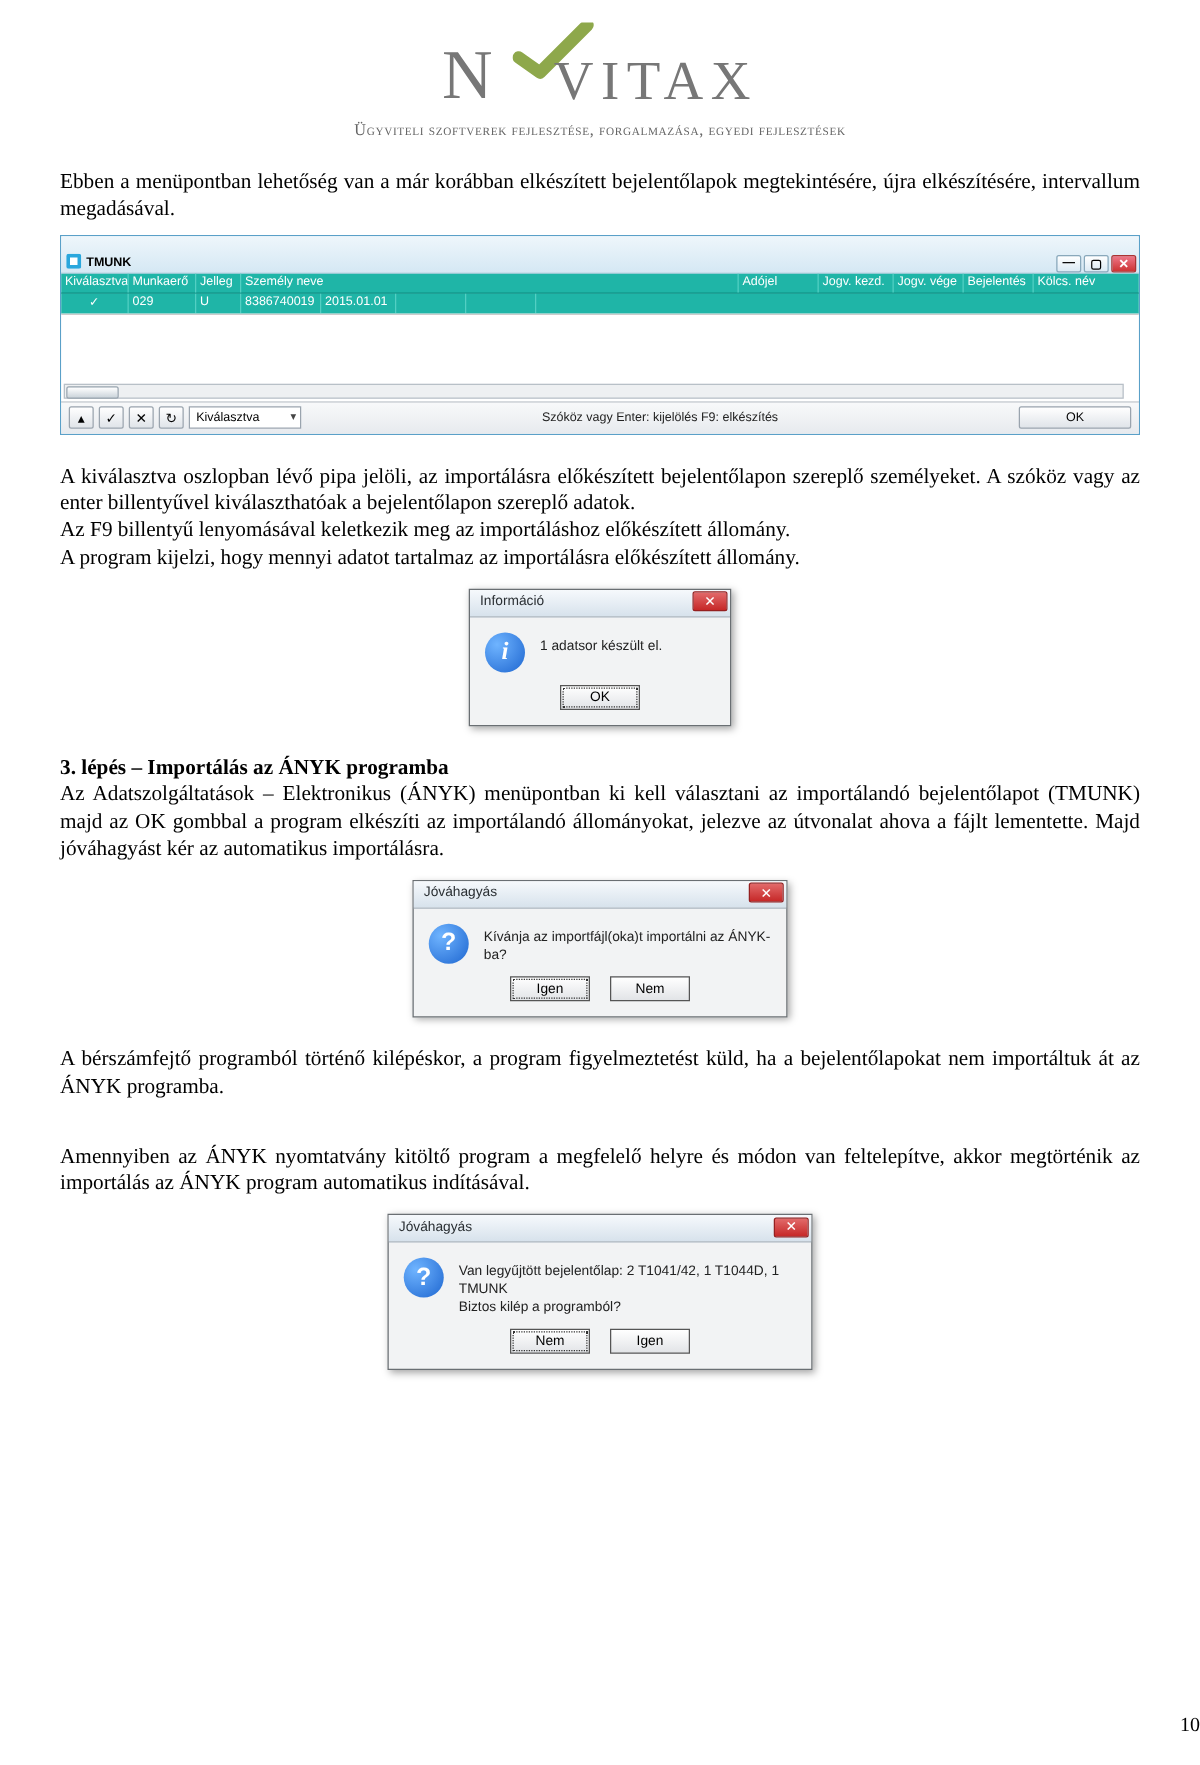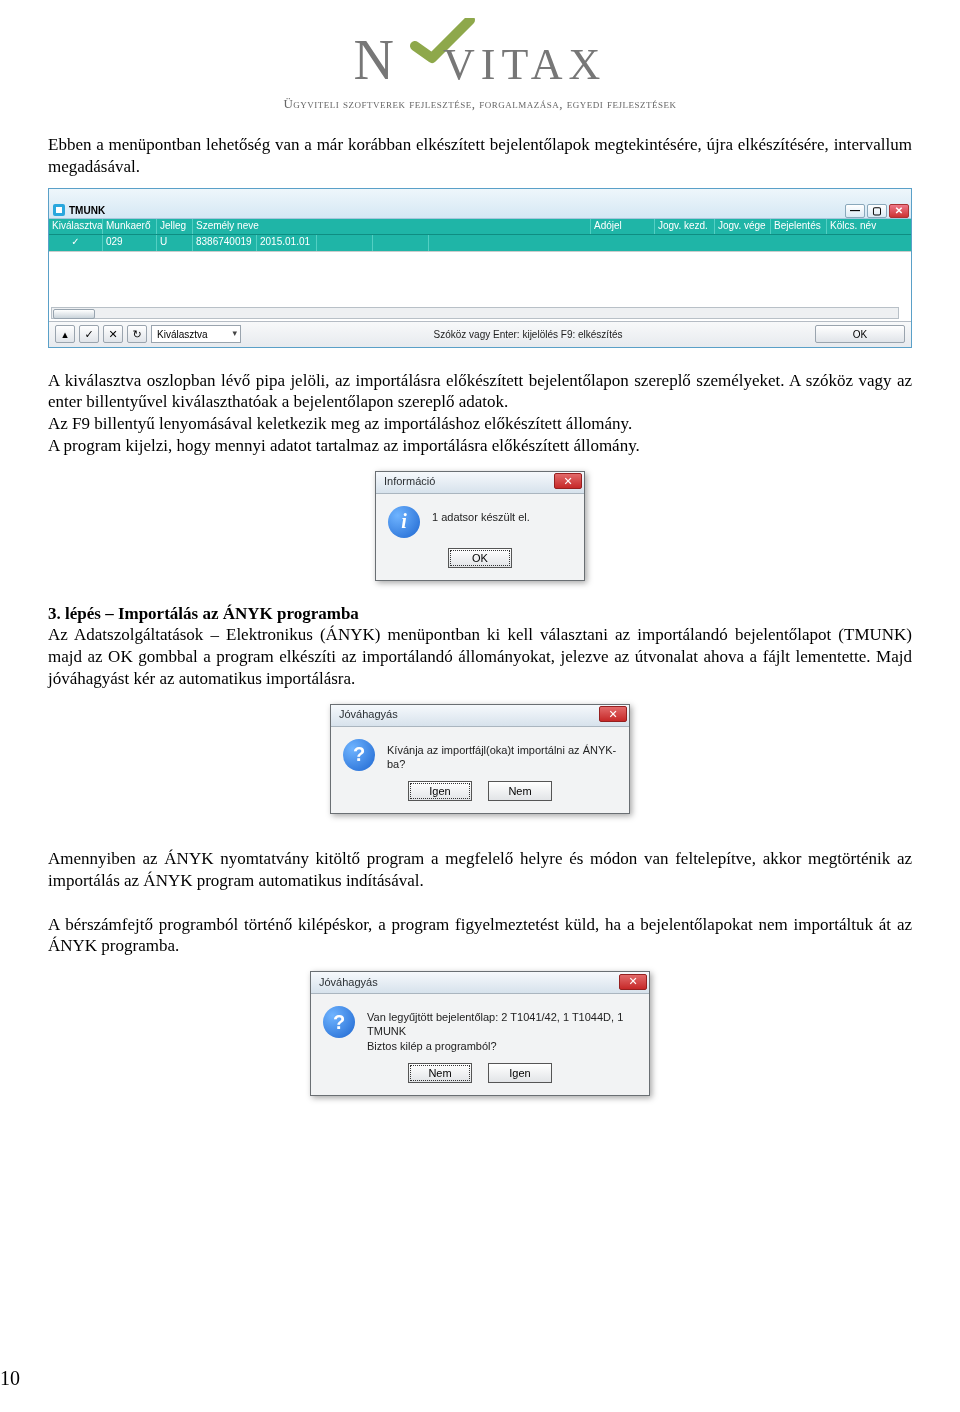--- a/index.html
+++ b/index.html
@@ -163,21 +163,21 @@
   .dlg-btn {
     min-width:64px; height:20px; border:1px solid #555;
     background:linear-gradient(#fff,#e2e4e7);
     display:flex; align-items:center; justify-content:center;
     font-size:11px;
   }
   .dlg-btn.default { outline:1px dotted #333; outline-offset:-3px; }
 
   .page-num {
     position:absolute; bottom:22px; left:0; right:0;
-    text-align:left; font-size:20px;
+    text-align:right; font-size:16px;
   }
 </style>
 </head>
 <body>
 
 <div class="page">
 
   <div class="logo-wrap">
     <div class="logo-row">
       <span class="logo-n">N</span>
@@ -288,22 +288,22 @@
     <div class="dlg-foot">
       <div class="dlg-btn default">
         <span>Igen</span>
       </div>
       <div class="dlg-btn">
         <span>Nem</span>
       </div>
     </div>
   </div>
 
+  <p class="para">A bérszámfejtő programból történő kilépéskor, a program figyelmeztetést küld, ha a bejelentőlapokat nem importáltuk át az ÁNYK programba.</p>
   <p class="para" style="margin-top:34px">Amennyiben az ÁNYK nyomtatvány kitöltő program a megfelelő helyre és módon van feltelepítve, akkor megtörténik az importálás az ÁNYK program automatikus indításával.</p>
-  <p class="para">A bérszámfejtő programból történő kilépéskor, a program figyelmeztetést küld, ha a bejelentőlapokat nem importáltuk át az ÁNYK programba.</p>
 
   <div class="dlg widest">
     <div class="dlg-title">
       <span>Jóváhagyás</span>
       <div class="dlg-close">✕</div>
     </div>
     <div class="dlg-body">
       <div class="dlg-icon ques">?</div>
       <div class="dlg-text">
         <span>Van legyűjtött bejelentőlap: 2 T1041/42, 1 T1044D, 1 TMUNK</span><br>

